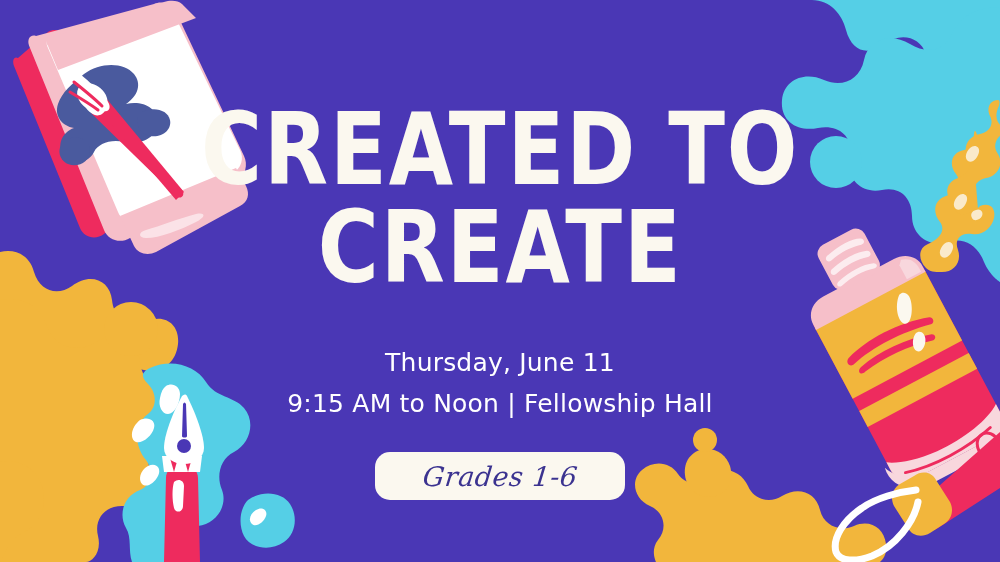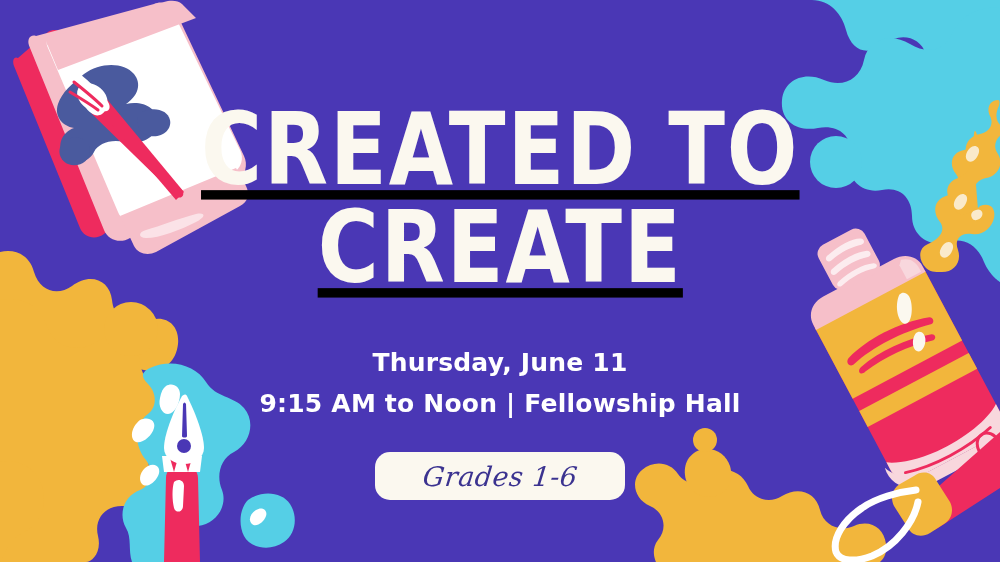--- a/index.html
+++ b/index.html
@@ -32,21 +32,20 @@
     width: 1000px;
     height: 562px;
     display: flex;
     flex-direction: column;
     align-items: center;
   }
   .title-block {
     margin-top: 104px;
     text-align: center;
     line-height: 0.93;
-    text-decoration: underline;
   }
   .title-line {
     display: block;
     color: #fbf8ef;
     font-family: "DejaVu Sans", sans-serif;
     font-weight: 700;
     font-size: 84px;
     letter-spacing: 2px;
     text-transform: uppercase;
     transform: scaleY(1.18) scaleX(0.99);
@@ -56,21 +55,21 @@
   .title-line.l2 { font-size: 84px; margin-top: 20px; }
 
   .subtitle-block {
     margin-top: 68px;
     text-align: center;
     color: #ffffff;
   }
   .sub-line {
     display: block;
     font-family: "DejaVu Sans", sans-serif;
-    font-weight: 700;
+    font-weight: 400;
     letter-spacing: 0.2px;
   }
   .sub-line.s1 { font-size: 25px; }
   .sub-line.s2 { font-size: 25px; margin-top: 12px; }
 
   .badge {
     margin-top: 34px;
     width: 250px;
     height: 48px;
     background: #fbf8ef;

